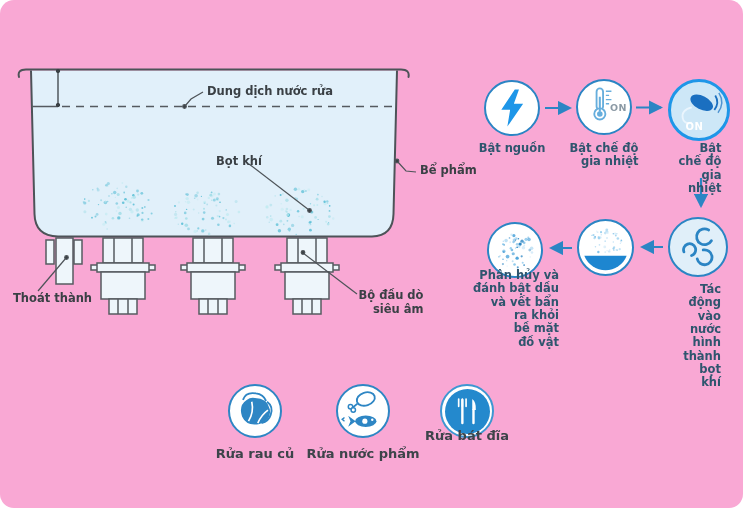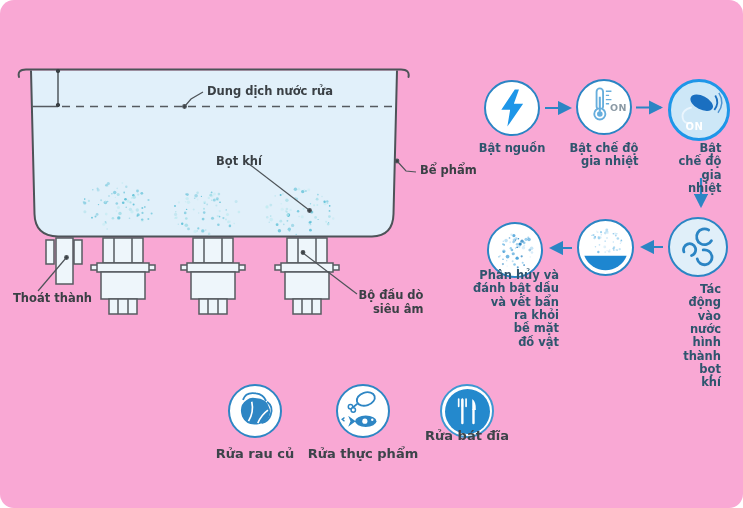--- a/index.html
+++ b/index.html
@@ -489,21 +489,21 @@
       <line x1="21" y1="19" x2="15" y2="24" stroke="#2e86c4" stroke-width="2"></line>
       <circle cx="13.5" cy="22.5" r="2.4" fill="#fff" stroke="#2e86c4" stroke-width="1.6"></circle>
       <circle cx="16.5" cy="26" r="2.4" fill="#fff" stroke="#2e86c4" stroke-width="1.6"></circle>
       <path d="M 19 38 L 11 32 L 13.5 38 L 11 44 Z" fill="#2e86c4"></path>
       <ellipse cx="30" cy="38" rx="11.5" ry="6.2" fill="#2e86c4"></ellipse>
       <circle cx="29" cy="38" r="2.8" fill="#fff"></circle>
       <circle cx="37" cy="36.5" r="1.3" fill="#fff"></circle>
       <path d="M 7 34 L 4.5 36 L 7 38" fill="none" stroke="#2e86c4" stroke-width="1.5"></path>
     </svg>
   </div>
-  <div class="alabel" style="left:363px;top:446px">Rửa thực phẩm</div>
+  <div class="alabel" style="left:363px;top:446px">Rửa nước phẩm</div>
 
   <div class="app-circle" style="left:440px;top:384px;border-color:#3e97d2;border-width:2px">
     <div class="dish-inner"></div>
     <svg viewBox="0 0 54 54">
       <g stroke="#fff" stroke-linecap="round" fill="none">
         <line x1="22" y1="15" x2="22" y2="40" stroke-width="2.6"></line>
         <line x1="18" y1="14" x2="18" y2="22" stroke-width="1.8"></line>
         <line x1="26" y1="14" x2="26" y2="22" stroke-width="1.8"></line>
         <line x1="22" y1="14" x2="22" y2="22" stroke-width="1.8"></line>
         <line x1="34" y1="26" x2="34" y2="40" stroke-width="2.6"></line>

